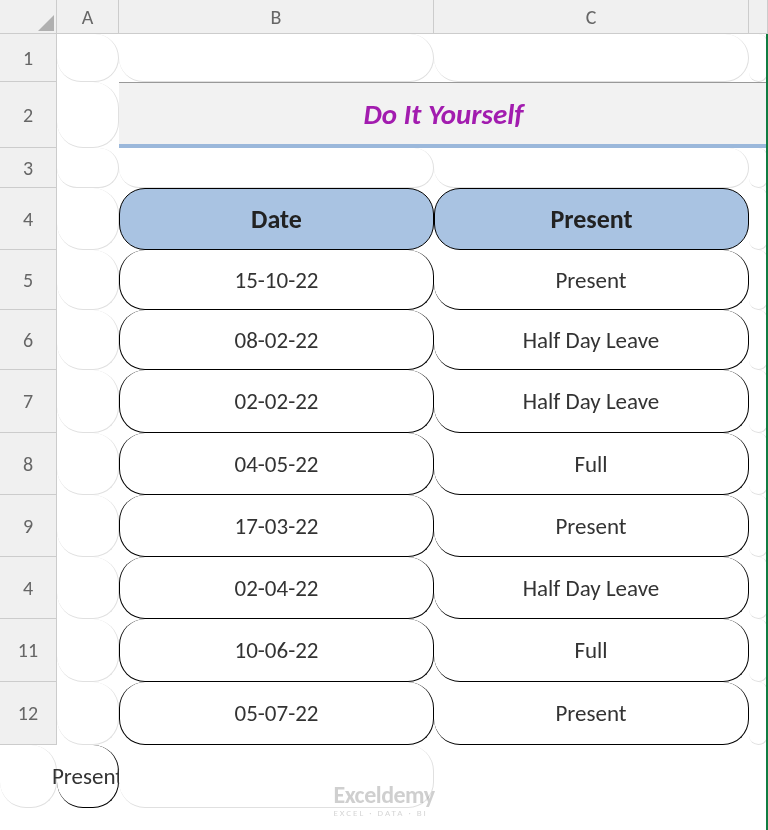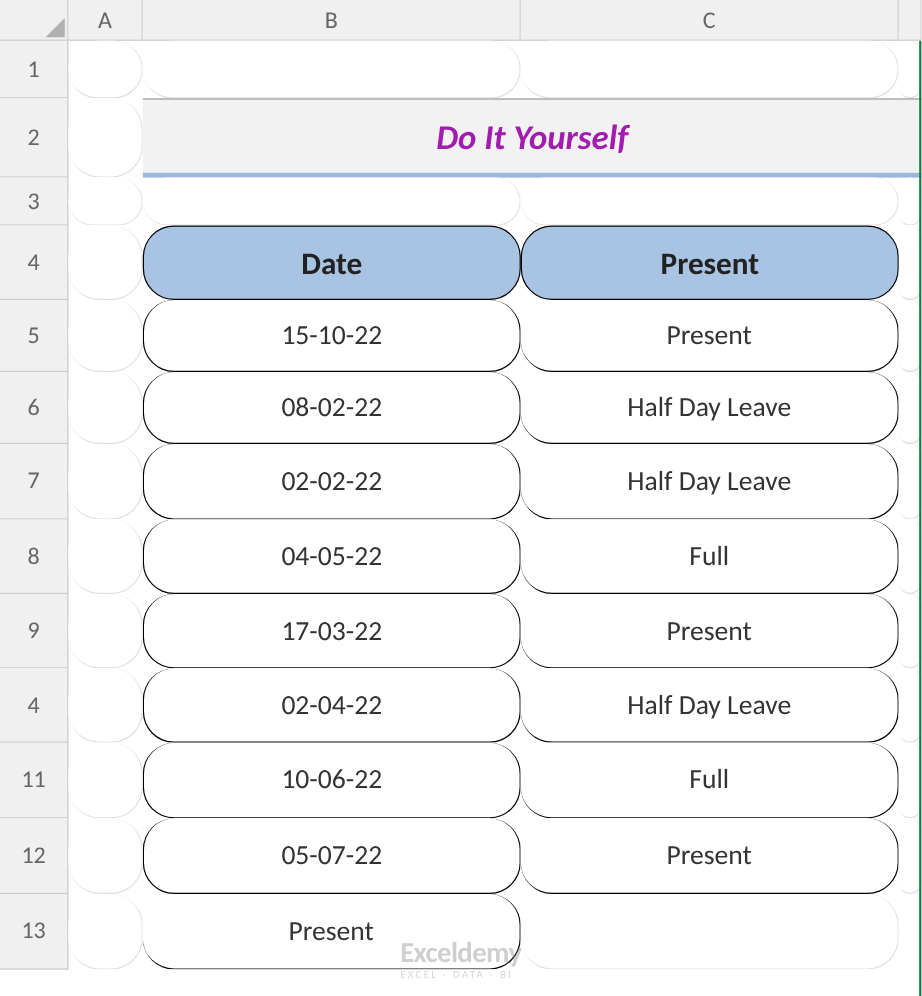--- a/index.html
+++ b/index.html
@@ -196,21 +196,20 @@
   <div class="cell data-cell left-border">10-06-22</div>
   <div class="cell data-cell">Full</div>
   <div class="cell"></div>
 
   <div class="row-header">12</div>
   <div class="cell"></div>
   <div class="cell data-cell left-border">05-07-22</div>
   <div class="cell data-cell">Present</div>
   <div class="cell"></div>
 
-  <div class="row-header">13</div>
   <div class="cell"></div>
   <div class="cell data-cell">Present</div>
   <div class="cell"></div>
 </div>
 
 <div class="green-line"></div>
 
 <div class="watermark">
   <div class="brand">Exceldemy</div>
   <div class="tag">EXCEL · DATA · BI</div>

